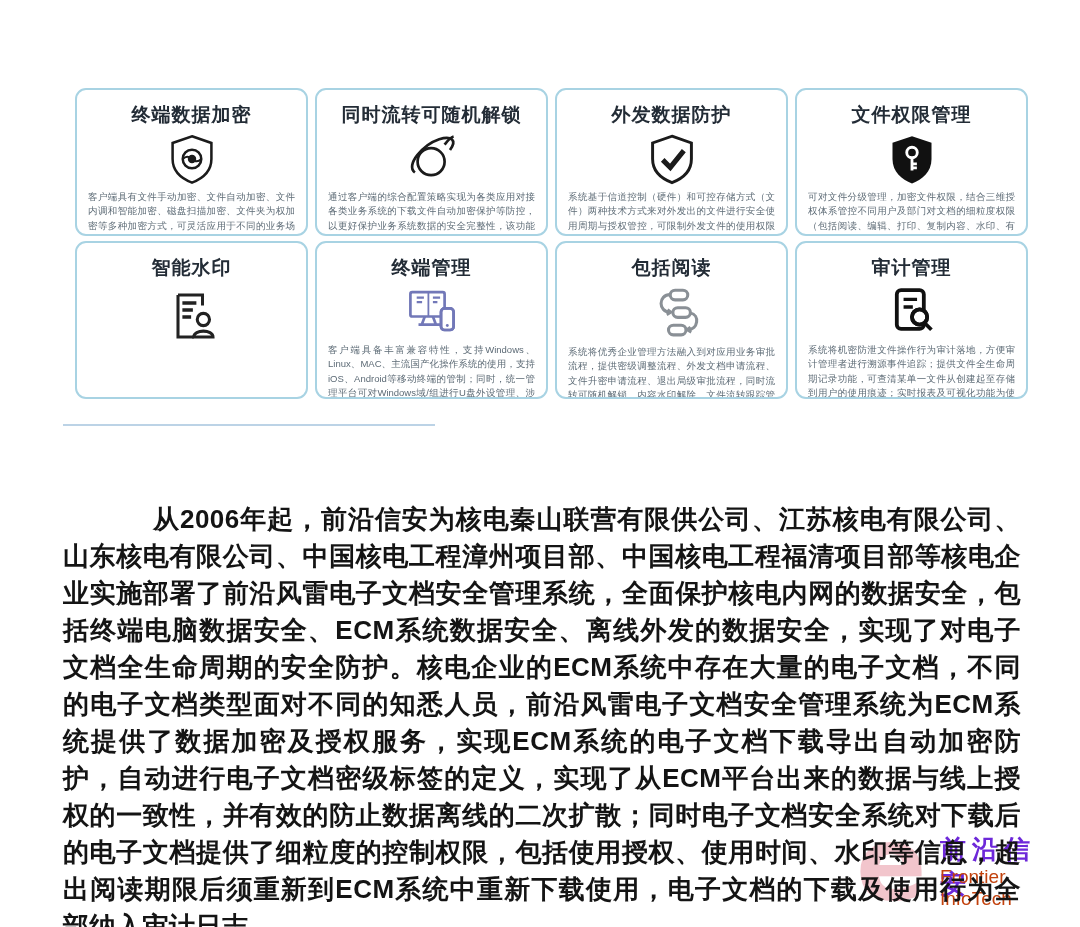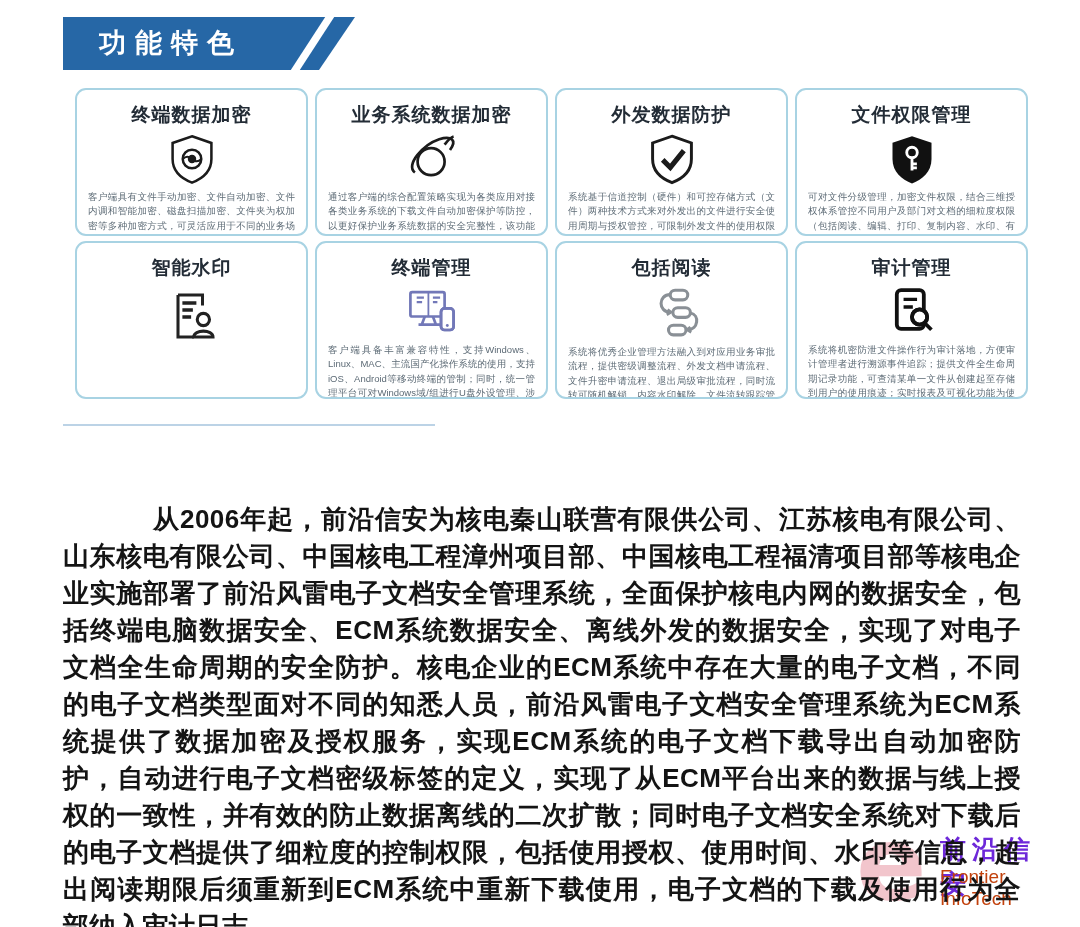--- a/index.html
+++ b/index.html
@@ -41,42 +41,39 @@
                       color:#6d28d9; letter-spacing:6px; }
   .watermark .wm-en { position:absolute; left:84px; top:42px; font-size:19px; color:#c2410c; }
 
   svg { display:block; }
 </style>
 </head>
 <body>
 
 <div class="page">
 
-  <div class="banner" id="banner-features">
-    <span class="banner-label">功能特色</span>
-  </div>
 
   <div class="cards">
 
     <div class="card">
       <div class="card-title">终端数据加密</div>
       <div class="card-icon">
         <svg width="54" height="54" viewBox="0 0 64 64" fill="none" stroke="#1b1b1b" stroke-width="3">
           <path d="M32 5 L55 13 V32 C55 47 45 55 32 60 C19 55 9 47 9 32 V13 Z"></path>
           <circle cx="32" cy="32" r="11"></circle>
           <circle cx="32" cy="32" r="5" fill="#1b1b1b" stroke="none"></circle>
           <path d="M21 32 q4 -4 8 -2" stroke-width="2.5"></path>
           <path d="M43 32 q-4 4 -8 2" stroke-width="2.5"></path>
         </svg>
       </div>
       <div class="card-body">客户端具有文件手动加密、文件自动加密、文件内调和智能加密、磁盘扫描加密、文件夹为权加密等多种加密方式，可灵活应用于不同的业务场景。</div>
     </div>
 
     <div class="card">
-      <div class="card-title">业务系统数据加密</div>
+      <div class="card-title">同时流转可随机解锁</div>
       <div class="card-icon">
         <svg width="58" height="54" viewBox="0 0 64 60" fill="none" stroke="#1b1b1b" stroke-width="3">
           <circle cx="31" cy="33" r="15"></circle>
           <path d="M13 45 C2 37 22 14 40 8 C54 4 60 9 52 20"></path>
           <path d="M46 14 q6 -8 10 -9"></path>
         </svg>
       </div>
       <div class="card-body">通过客户端的综合配置策略实现为各类应用对接各类业务系统的下载文件自动加密保护等防控，以更好保护业务系统数据的安全完整性，该功能无需改造，无需企业用户进行二次开发，无需安装额外组件。</div>
     </div>
 

